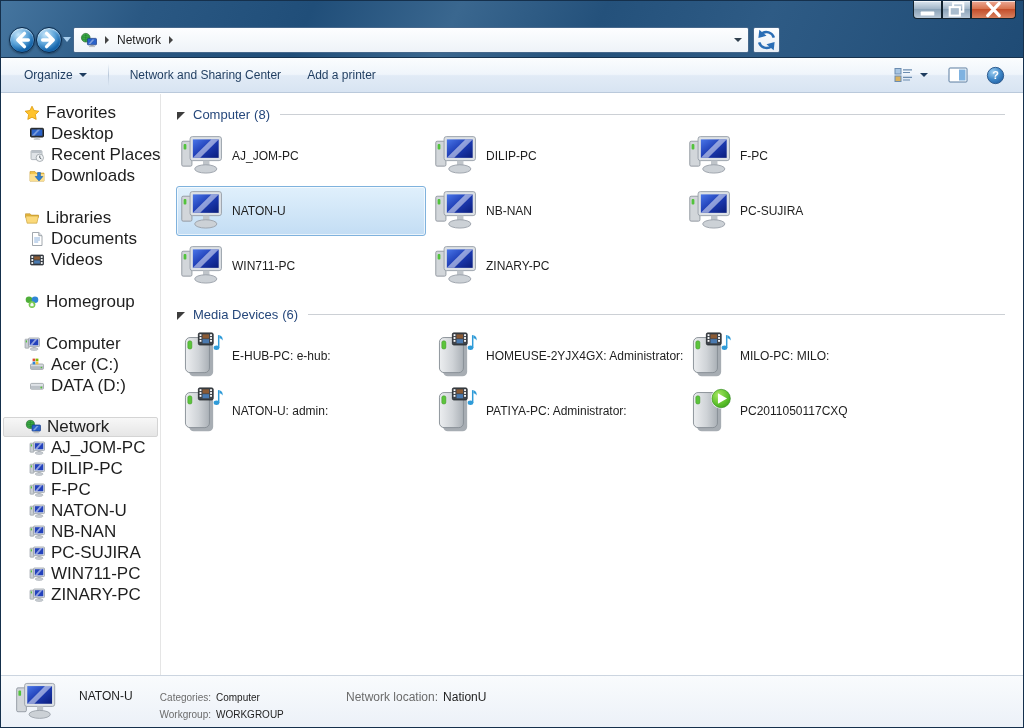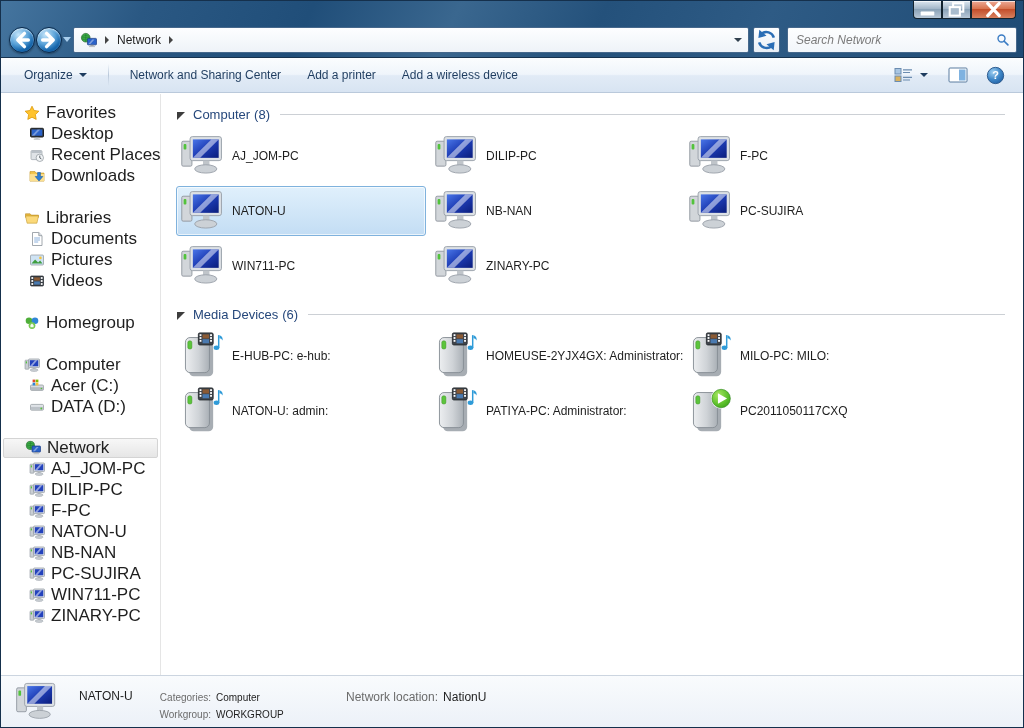--- a/index.html
+++ b/index.html
@@ -152,40 +152,30 @@
         </span>
     </div>
     <div class="refresh-btn">
         <svg viewBox="0 0 16 16" style="width: 100%; height: 100%; display: block;">
           <path d="M12.9 6.4 A5.2 5.2 0 0 0 4.6 3.9" fill="none" stroke="#2a6db5" stroke-width="1.7"></path>
           <polygon points="3.2,1.2 2.6,6.6 8,5.2" fill="#2a6db5"></polygon>
           <path d="M3.1 9.6 A5.2 5.2 0 0 0 11.4 12.1" fill="none" stroke="#2a6db5" stroke-width="1.7"></path>
           <polygon points="12.8,14.8 13.4,9.4 8,10.8" fill="#2a6db5"></polygon>
         </svg>
       </div>
-    <div class="searchbox">
-      <input placeholder="Search Network" style="">
-      <span style="width:14px;height:14px;">
-          <svg viewBox="0 0 16 16" style="width: 100%; height: 100%; display: block;">
-            <circle cx="6.3" cy="6.3" r="4" fill="none" stroke="#3a7cc4" stroke-width="1.6"></circle>
-            <line x1="9.4" y1="9.4" x2="13.6" y2="13.6" stroke="#3a7cc4" stroke-width="1.9" stroke-linecap="round"></line>
-          </svg>
-        </span>
-    </div>
   </div>
 
   <div class="toolbar">
     <div class="tb-btn">
       <span>Organize</span>
       <span class="tb-drop"></span>
     </div>
     <span class="tb-sep"></span>
     <div class="tb-btn">Network and Sharing Center</div>
     <div class="tb-btn">Add a printer</div>
-    <div class="tb-btn">Add a wireless device</div>
     <div class="tb-right">
       <div class="tb-icon-btn">
         <span style="width:20px;height:16px;display:block;">
             <svg viewBox="0 0 20 16" style="width: 100%; height: 100%; display: block;">
               <rect x="1" y="1.5" width="6" height="5.5" fill="#a9c6e2" stroke="#6b8cb0"></rect>
               <path d="M9 2.8 h9 M9 5.5 h7" stroke="#6b8cb0" stroke-width="1.2"></path>
               <rect x="1" y="9" width="6" height="5.5" fill="#d9b15e" stroke="#6b8cb0"></rect>
               <path d="M9 10.3 h9 M9 13 h7" stroke="#6b8cb0" stroke-width="1.2"></path>
             </svg>
           </span>
@@ -280,30 +270,20 @@
 
           <div class="sb-row sb-child">
                 <span class="sb-icon">
                 <svg viewBox="0 0 16 16" style="width: 100%; height: 100%; display: block;">
                   <path d="M3.5 1.5 h6.3 l3.2 3.2 v9.8 H3.5z" fill="#fff" stroke="#8c939a" stroke-width=".8"></path>
                   <path d="M9.8 1.5 v3.2 h3.2" fill="#dfe3e7" stroke="#8c939a" stroke-width=".8"></path>
                   <path d="M5.2 7 h5.8 M5.2 9 h5.8 M5.2 11 h4" stroke="#7fa8d9" stroke-width=".9"></path>
                 </svg>
               </span>
                 <span class="sb-label">Documents</span>
-              </div>
-            <div class="sb-row sb-child">
-                <span class="sb-icon">
-                <svg viewBox="0 0 16 16" style="width: 100%; height: 100%; display: block;">
-                  <rect x="1.5" y="3" width="13" height="10" rx="1" fill="#cfe3f4" stroke="#8c939a" stroke-width=".7"></rect>
-                  <path d="M2.5 11.6 l3.6-4.2 3 3.1 2-2.1 2.4 3.2z" fill="#3f9e3f"></path>
-                  <circle cx="11.4" cy="5.9" r="1.3" fill="#f5c33b"></circle>
-                </svg>
-              </span>
-                <span class="sb-label">Pictures</span>
               </div>
             <div class="sb-row sb-child">
                 <span class="sb-icon">
                 <svg viewBox="0 0 16 16" style="width: 100%; height: 100%; display: block;">
                   <rect x="1.5" y="3" width="13" height="10" rx="1" fill="#3a3f46" stroke="#23272c" stroke-width=".7"></rect>
                   <rect x="2.4" y="4.1" width="1.8" height="1.8" fill="#fff"></rect>
                   <rect x="2.4" y="7.1" width="1.8" height="1.8" fill="#fff"></rect>
                   <rect x="2.4" y="10.1" width="1.8" height="1.8" fill="#fff"></rect>
                   <rect x="11.8" y="4.1" width="1.8" height="1.8" fill="#fff"></rect>
                   <rect x="11.8" y="7.1" width="1.8" height="1.8" fill="#fff"></rect>

